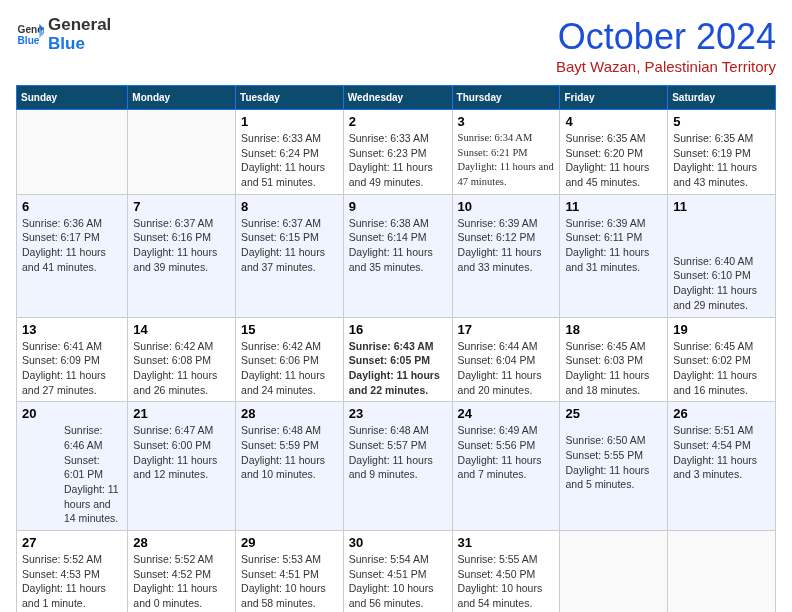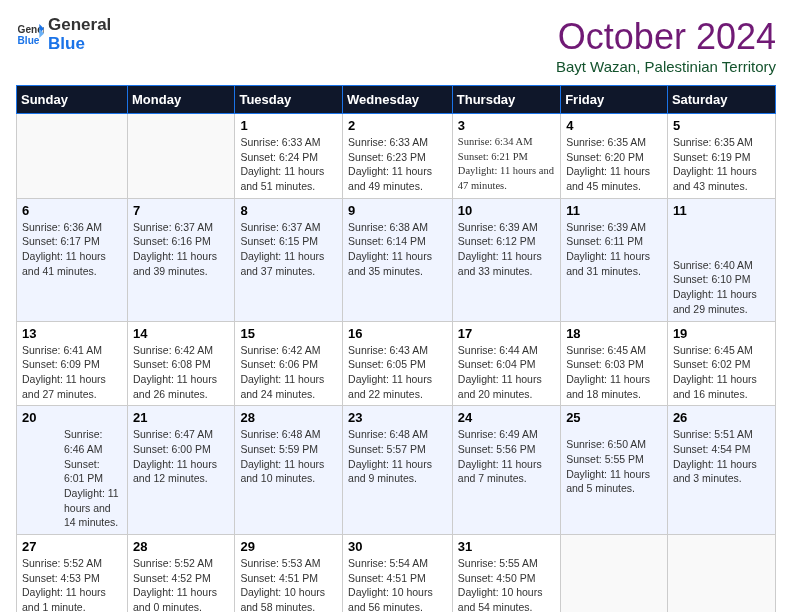--- a/index.html
+++ b/index.html
@@ -24,37 +24,37 @@
     .logo-icon {
       width: 28px;
       height: 28px;
     }
     .title-block {
       text-align: right;
     }
     .calendar-title {
       font-size: 36px;
       font-weight: normal;
-      color: #701a75;
+      color: #1d4ed8;
     }
     .calendar-subtitle {
       font-size: 15px;
-      color: #14532d;
+      color: #b91c1c;
     }
     table {
       width: 100%;
       border-collapse: collapse;
       font-size: 11px;
     }
     thead tr th {
-      background: #0f172a;
+      background: #0c4a6e;
       color: #fff;
       padding: 6px 4px;
       text-align: left;
-      font-size: 13px;
+      font-size: 10px;
       font-weight: bold;
       border: 1px solid #1a73e8;
     }
     tbody tr td {
       border: 1px solid #ccc;
       vertical-align: top;
       padding: 4px 5px;
       min-height: 70px;
       width: 113px;
     }
@@ -206,21 +206,21 @@
 Daylight: 11 hours and 26 minutes.</div>
         </td>
         <td>
           <span class="day-number">15</span>
           <div class="day-info" style="white-space: pre-line;">Sunrise: 6:42 AM
 Sunset: 6:06 PM
 Daylight: 11 hours and 24 minutes.</div>
         </td>
         <td>
           <span class="day-number">16</span>
-          <div class="day-info" style="white-space: pre-line;">Sunrise: 6:43 AM
+          <div class="day-info" style="white-space: pre-line; font-weight: bold;">Sunrise: 6:43 AM
 Sunset: 6:05 PM
 Daylight: 11 hours and 22 minutes.</div>
         </td>
         <td>
           <span class="day-number">17</span>
           <div class="day-info" style="white-space: pre-line;">Sunrise: 6:44 AM
 Sunset: 6:04 PM
 Daylight: 11 hours and 20 minutes.</div>
         </td>
         <td>

